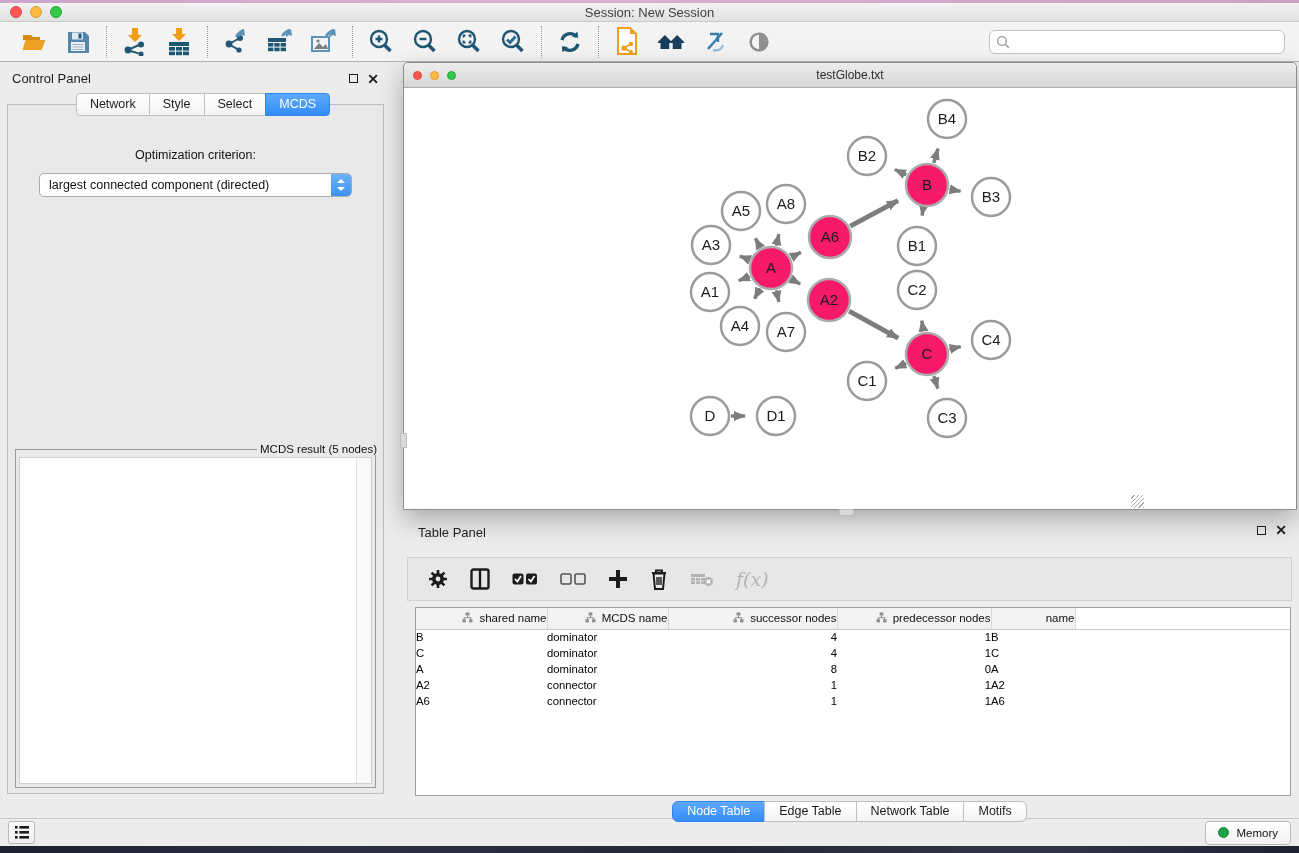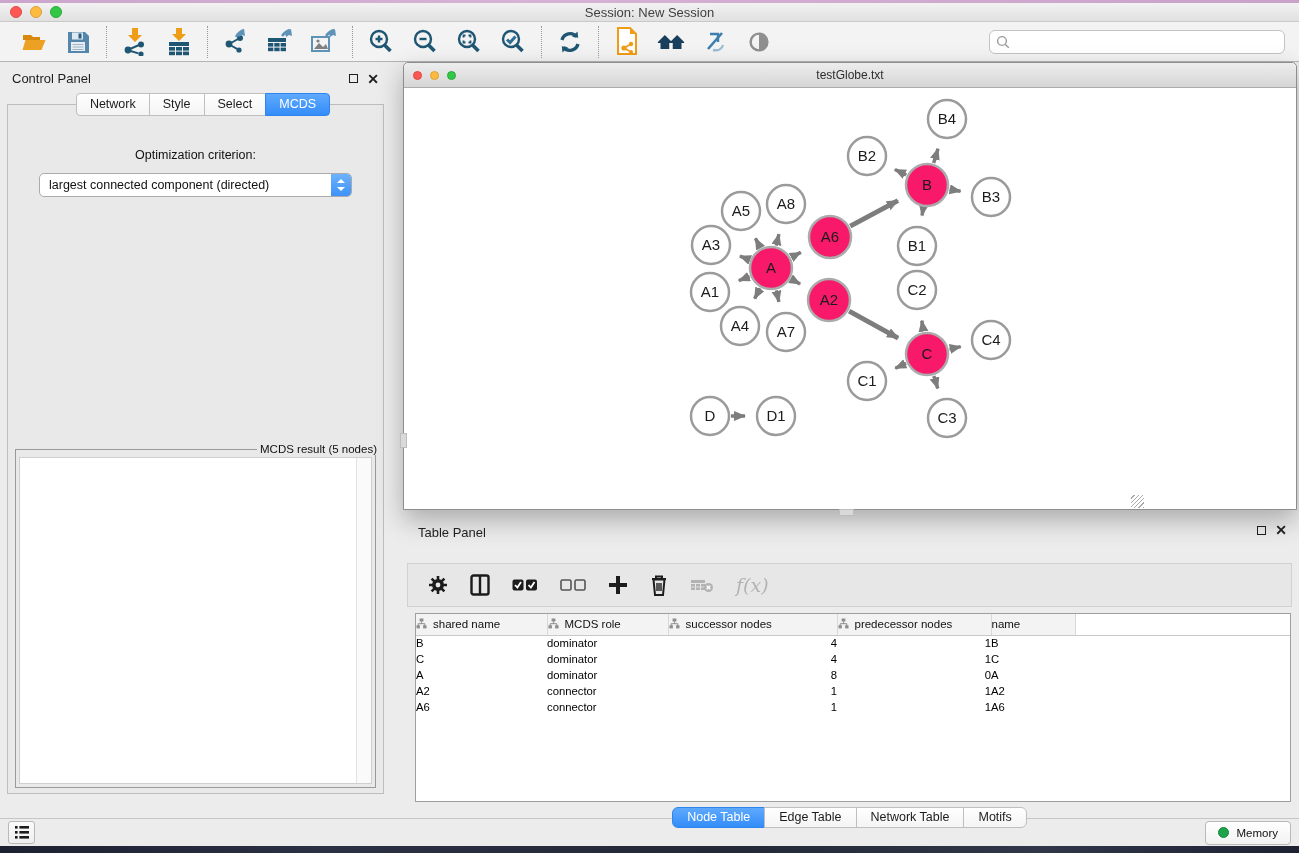--- a/index.html
+++ b/index.html
@@ -69,26 +69,26 @@
   .net-canvas { position:relative; width:741px; height:421px; background:#fff; overflow:hidden; }
   .resize-grip { position:absolute; right:1px; bottom:1px; width:13px; height:13px;
     background:repeating-linear-gradient(135deg, transparent 0 2px, #aaa 2px 3px); }
   .split-handle-v { position:absolute; left:9px; top:371px; width:7px; height:15px; background:#d9d9d9; border:1px solid #bdbdbd; }
   .split-handle-h { position:absolute; left:448px; top:447px; width:15px; height:7px; background:#d9d9d9; border:1px solid #bdbdbd; }
 
   
   .table-panel { position:absolute; left:12px; top:458px; width:894px; height:292px; }
   .tp-header { display:flex; align-items:flex-start; padding:5px 10px 0 15px; }
   .tp-title { font-size:13px; color:#1e1e1e; }
-  .tp-toolbar { margin:23px 5px 0 4px; height:44px; background:#e7e7e7; border:1px solid #d1d1d1; display:flex; align-items:center; gap:22px; padding-left:20px; }
+  .tp-toolbar { margin:17px 5px 0 4px; height:44px; background:#e7e7e7; border:1px solid #d1d1d1; display:flex; align-items:center; gap:22px; padding-left:20px; }
   .tp-icon { display:flex; align-items:center; justify-content:center; }
   .fx-label { font-size:19px; color:#b3b3b3; font-family:"DejaVu Serif", serif; font-style:italic; }
   .tp-tablebox { margin:6px 6px 0 12px; height:189px; background:#fff; border:1px solid #9f9f9f; overflow:hidden; }
   table.data { border-collapse:collapse; table-layout:fixed; width:100%; }
-  table.data thead th { height:21px; background:#f3f3f3; border-bottom:1px solid #c9c9c9; border-right:1px solid #d8d8d8; font-weight:normal; font-size:11.5px; color:#111; text-align:left; vertical-align:middle; }
+  table.data thead th { height:21px; background:#f3f3f3; border-bottom:1px solid #c9c9c9; border-right:1px solid #d8d8d8; font-weight:normal; font-size:11.5px; color:#111; text-align:right; vertical-align:middle; }
   table.data thead th.empty-col { background:#fff; border-right:none; }
   table.data thead th .hdr-inner { display:inline-flex; align-items:center; gap:6px; }
   table.data td { height:16px; font-size:11.3px; color:#000; padding:0; vertical-align:middle; }
   td.c0 { padding-left:7px; } td.c1 { padding-left:7px; }
   td.c2 { text-align:right; padding-right:26px; }
   td.c3 { text-align:right; padding-right:14px; }
   td.c4 { padding-left:12px; }
   .tp-tabs { display:flex; justify-content:center; margin-top:5px; }
   .tp-tabs .seg-tab { font-size:12.5px; padding:2px 14px 3px; }
   .tp-tabs .seg-tab:first-child { border-radius:6px 0 0 6px; }
@@ -555,21 +555,21 @@
                     </span></th>
                   <th><span class="hdr-inner">
                       <span>
                         <svg width="11" height="11" viewBox="0 0 11 11">
                           <rect x="3.6" y="0.5" width="3.8" height="3" fill="#8d8d8d"></rect>
                           <rect x="0.5" y="7.2" width="3.4" height="3.2" fill="#8d8d8d"></rect>
                           <rect x="7.1" y="7.2" width="3.4" height="3.2" fill="#8d8d8d"></rect>
                           <path d="M5.5 3.5v2.2M2.2 7.2V5.7h6.6v1.5" stroke="#8d8d8d" fill="none"></path>
                         </svg>
                       </span>
-                      <span>MCDS role</span>
+                      <span>MCDS name</span>
                     </span></th>
                   <th><span class="hdr-inner">
                       <span>
                         <svg width="11" height="11" viewBox="0 0 11 11">
                           <rect x="3.6" y="0.5" width="3.8" height="3" fill="#8d8d8d"></rect>
                           <rect x="0.5" y="7.2" width="3.4" height="3.2" fill="#8d8d8d"></rect>
                           <rect x="7.1" y="7.2" width="3.4" height="3.2" fill="#8d8d8d"></rect>
                           <path d="M5.5 3.5v2.2M2.2 7.2V5.7h6.6v1.5" stroke="#8d8d8d" fill="none"></path>
                         </svg>
                       </span>

